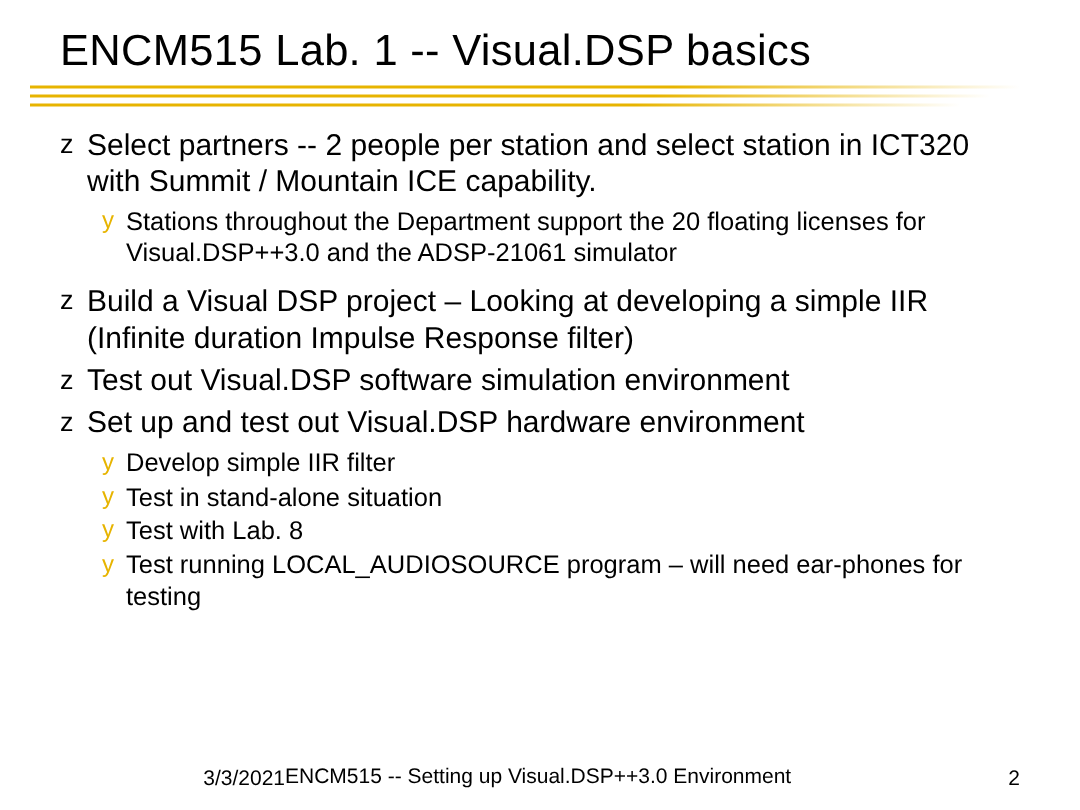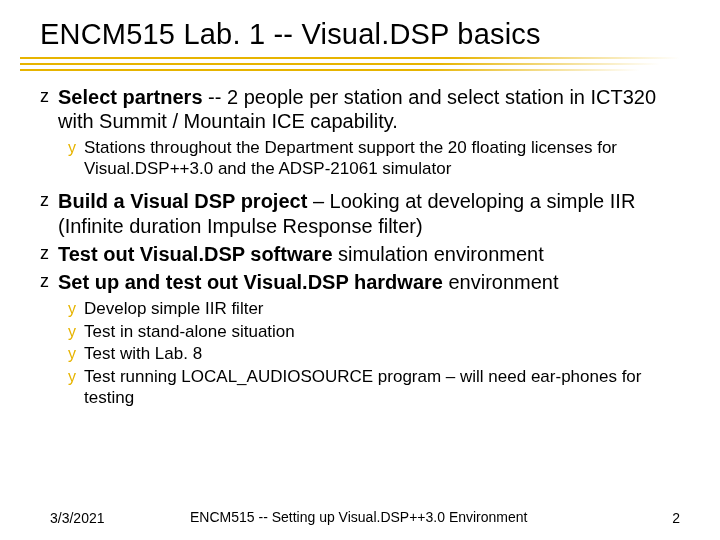--- a/index.html
+++ b/index.html
@@ -81,32 +81,32 @@
     position: absolute;
     bottom: 14px;
     left: 0;
     width: 720px;
     display: flex;
     align-items: flex-end;
     font-size: 14px;
     color: #000;
     padding: 0 40px 0 50px;
   }
-  .footer .date { width: 140px; }
+  .footer .date { width: 140px; text-align: right; }
   .footer .mid {
     flex: 1;
     text-align: left;
     line-height: 1.25;
   }
   .footer .page {
     width: 60px;
     text-align: right;
     color: #000;
   }
-  b { font-weight: bold; }
+  b { font-weight: normal; }
 </style>
 </head>
 <body>
 
 <div class="slide">
 
   <h1 class="title">ENCM515 Lab. 1 -- Visual.DSP basics</h1>
 
   <div class="underline">
     <div class="u1"></div>

